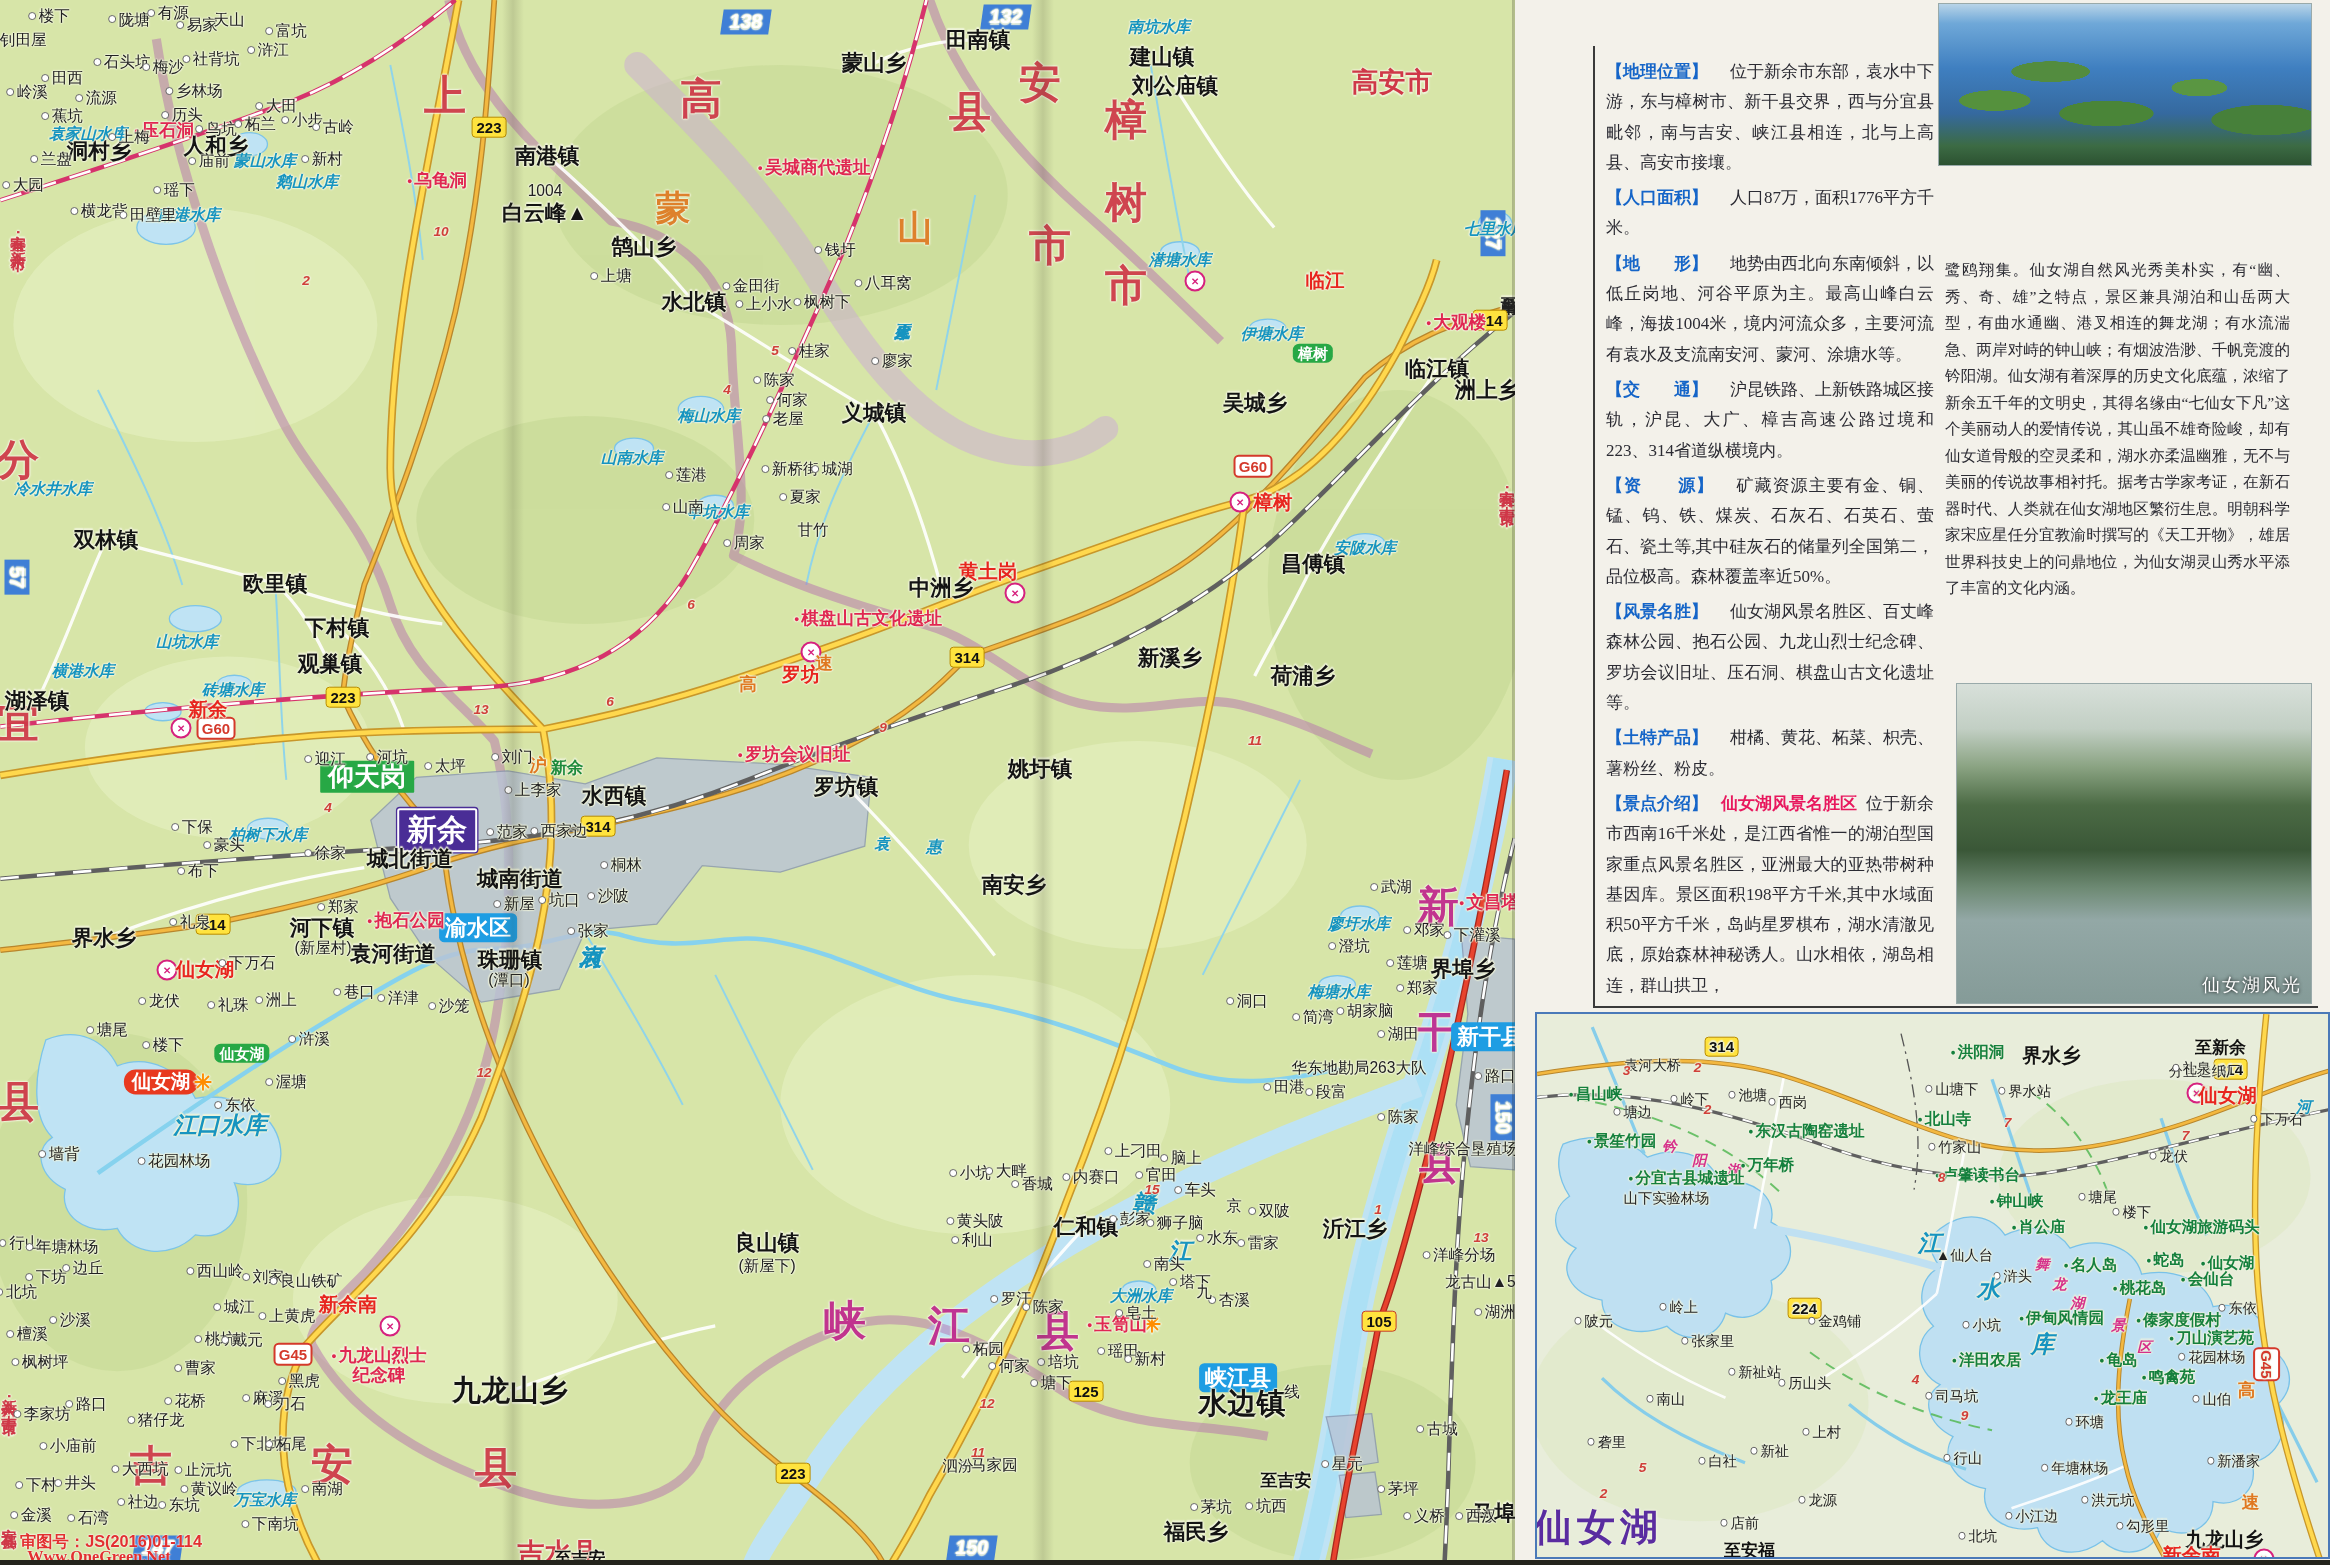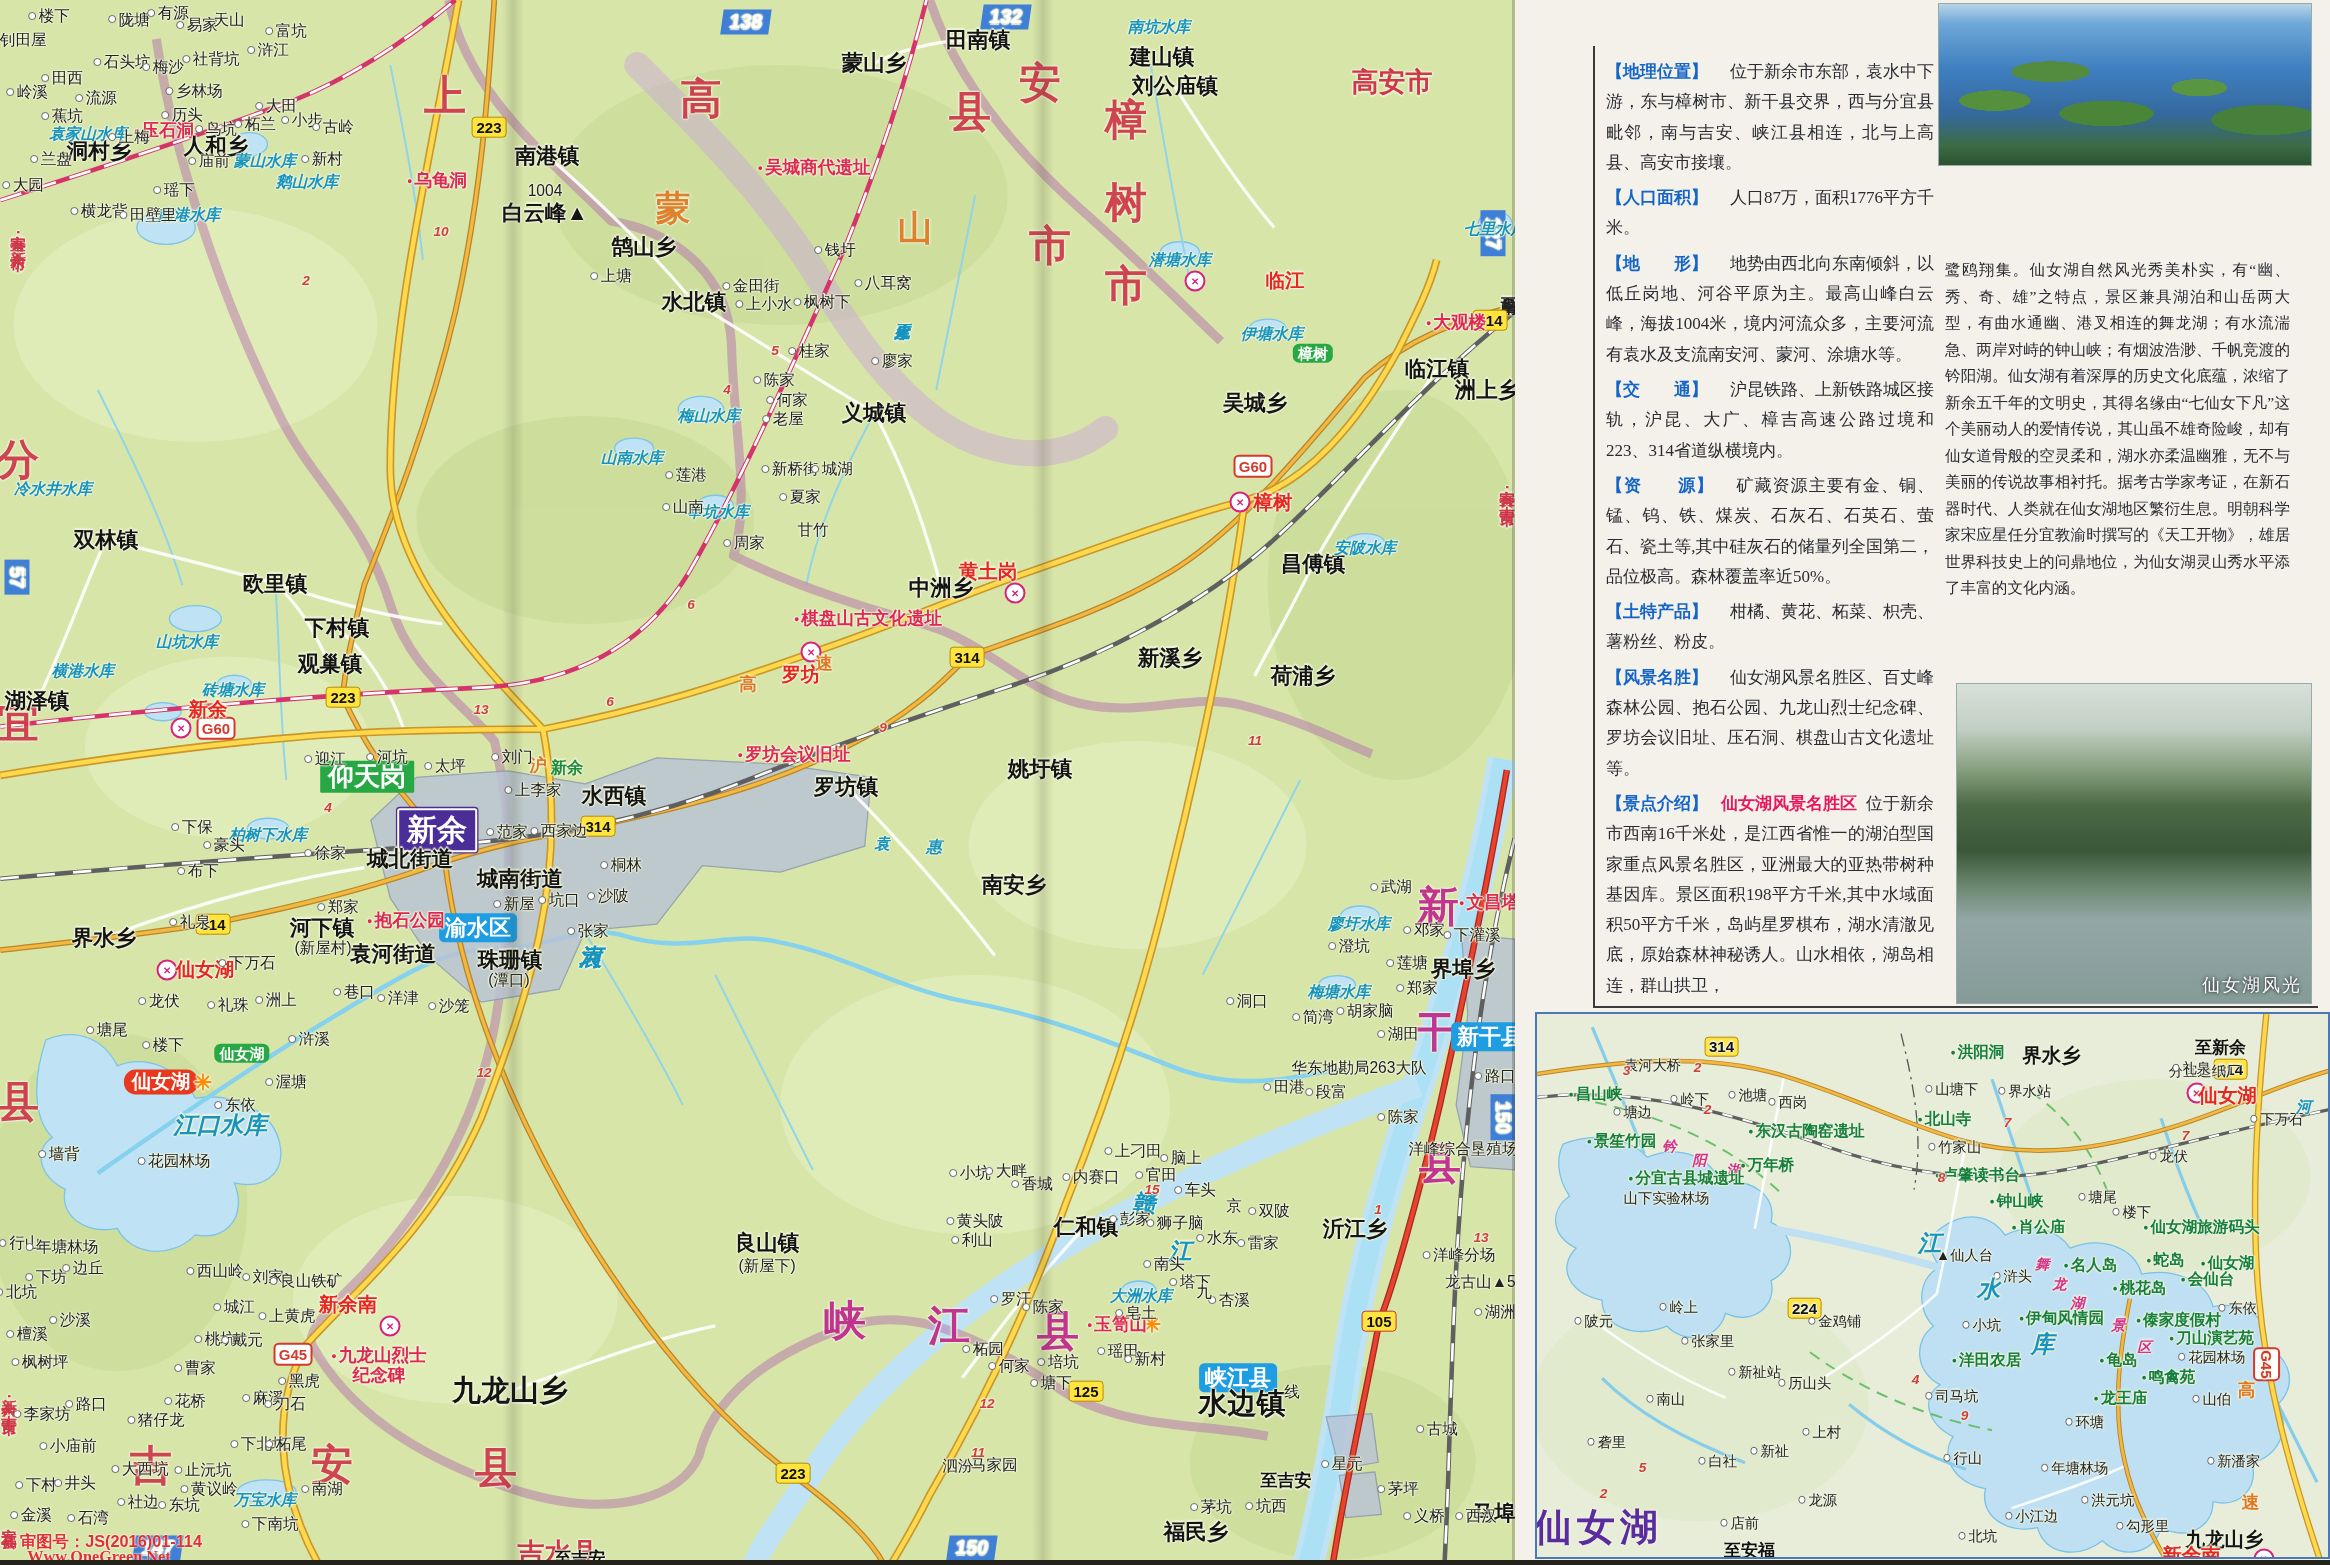--- a/index.html
+++ b/index.html
@@ -255,21 +255,21 @@
         <div class="lb gb" style="left: 293px; top: 1354px;">G45</div>
         <div class="lb ics" style="left: 181px; top: 728px;">✕</div>
         <div class="lb icr" style="left: 208px; top: 709px;">新余</div>
         <div class="lb ics" style="left: 811px; top: 652px;">✕</div>
         <div class="lb icr" style="left: 801px; top: 674px;">罗坊</div>
         <div class="lb ics" style="left: 1015px; top: 593px;">✕</div>
         <div class="lb icr" style="left: 988px; top: 571px;">黄土岗</div>
         <div class="lb ics" style="left: 167px; top: 970px;">✕</div>
         <div class="lb icr" style="left: 205px; top: 969px;">仙女湖</div>
         <div class="lb ics" style="left: 1195px; top: 281px;">✕</div>
-        <div class="lb icr" style="left: 1262px; top: 280px; padding-left: 46px;">临江</div>
+        <div class="lb icr" style="left: 1302px; top: 280px; padding-left: 46px;">临江</div>
         <div class="lb ics" style="left: 1240px; top: 502px;">✕</div>
         <div class="lb icr" style="left: 1273px; top: 502px;">樟树</div>
         <div class="lb ics" style="left: 390px; top: 1326px;">✕</div>
         <div class="lb icr" style="left: 348px; top: 1304px;">新余南</div>
         <div class="lb pbox" style="left: 437px; top: 830px;">新余</div>
         <div class="lb bbox" style="left: 478px; top: 928px;">渝水区</div>
         <div class="lb bbox" style="left: 1490px; top: 1037px;">新干县</div>
         <div class="lb bbox" style="left: 1238px; top: 1378px;">峡江县</div>
         <div class="lb grn" style="left: 367px; top: 777px;">仰天岗</div>
         <div class="lb grn grnb" style="left: 1313px; top: 353px;">樟树</div>
@@ -571,22 +571,22 @@
     <div class="vrule"></div>
     <div class="hrule"></div>
     <div class="photo photo1"></div>
     <div class="col col1">
 
     <p class="sec"><span class="h">【地理位置】</span><span class="subr"></span><span class="b">位于新余市东部，袁水中下游，东与樟树市、新干县交界，西与分宜县毗邻，南与吉安、峡江县相连，北与上高县、高安市接壤。</span></p>
         <p class="sec"><span class="h">【人口面积】</span><span class="subr"></span><span class="b">人口87万，面积1776平方千米。</span></p>
         <p class="sec"><span class="h">【地　　形】</span><span class="subr"></span><span class="b">地势由西北向东南倾斜，以低丘岗地、河谷平原为主。最高山峰白云峰，海拔1004米，境内河流众多，主要河流有袁水及支流南安河、蒙河、涂塘水等。</span></p>
         <p class="sec"><span class="h">【交　　通】</span><span class="subr"></span><span class="b">沪昆铁路、上新铁路城区接轨，沪昆、大广、樟吉高速公路过境和223、314省道纵横境内。</span></p>
         <p class="sec"><span class="h">【资　　源】</span><span class="subr"></span><span class="b">矿藏资源主要有金、铜、锰、钨、铁、煤炭、石灰石、石英石、萤石、瓷土等,其中硅灰石的储量列全国第二，品位极高。森林覆盖率近50%。</span></p>
+        <p class="sec"><span class="h">【风景名胜】</span><span class="subr"></span><span class="b">仙女湖风景名胜区、百丈峰森林公园、抱石公园、九龙山烈士纪念碑、罗坊会议旧址、压石洞、棋盘山古文化遗址等。</span></p>
         <p class="sec"><span class="h">【土特产品】</span><span class="subr"></span><span class="b">柑橘、黄花、柘菜、枳壳、薯粉丝、粉皮。</span></p>
-        <p class="sec"><span class="h">【风景名胜】</span><span class="subr"></span><span class="b">仙女湖风景名胜区、百丈峰森林公园、抱石公园、九龙山烈士纪念碑、罗坊会议旧址、压石洞、棋盘山古文化遗址等。</span></p>
         <p class="sec"><span class="h">【景点介绍】</span><span class="subr">仙女湖风景名胜区</span><span class="b">位于新余市西南16千米处，是江西省惟一的湖泊型国家重点风景名胜区，亚洲最大的亚热带树种基因库。景区面积198平方千米,其中水域面积50平方千米，岛屿星罗棋布，湖水清澈见底，原始森林神秘诱人。山水相依，湖岛相连，群山拱卫，</span></p>
       </div>
     <div class="col col2"><span>鹭鸥翔集。仙女湖自然风光秀美朴实，有“幽、秀、奇、雄”之特点，景区兼具湖泊和山岳两大型，有曲水通幽、港叉相连的舞龙湖；有水流湍急、两岸对峙的钟山峡；有烟波浩渺、千帆竞渡的钤阳湖。仙女湖有着深厚的历史文化底蕴，浓缩了新余五千年的文明史，其得名缘由“七仙女下凡”这个美丽动人的爱情传说，其山虽不雄奇险峻，却有仙女道骨般的空灵柔和，湖水亦柔温幽雅，无不与美丽的传说故事相衬托。据考古学家考证，在新石器时代、人类就在仙女湖地区繁衍生息。明朝科学家宋应星任分宜教渝时撰写的《天工开物》，雄居世界科技史上的问鼎地位，为仙女湖灵山秀水平添了丰富的文化内涵。</span></div>
     <div class="photo photo2">
       <span class="cap">仙女湖风光</span>
     </div>
     <div class="inset">
       <svg width="795" height="547" viewBox="0 0 1223 841">
         <rect x="0" y="0" width="1223" height="841" fill="#e8edda"></rect>
         <ellipse cx="250" cy="600" rx="260" ry="180" fill="#dfe8c8" opacity="0.7"></ellipse>

